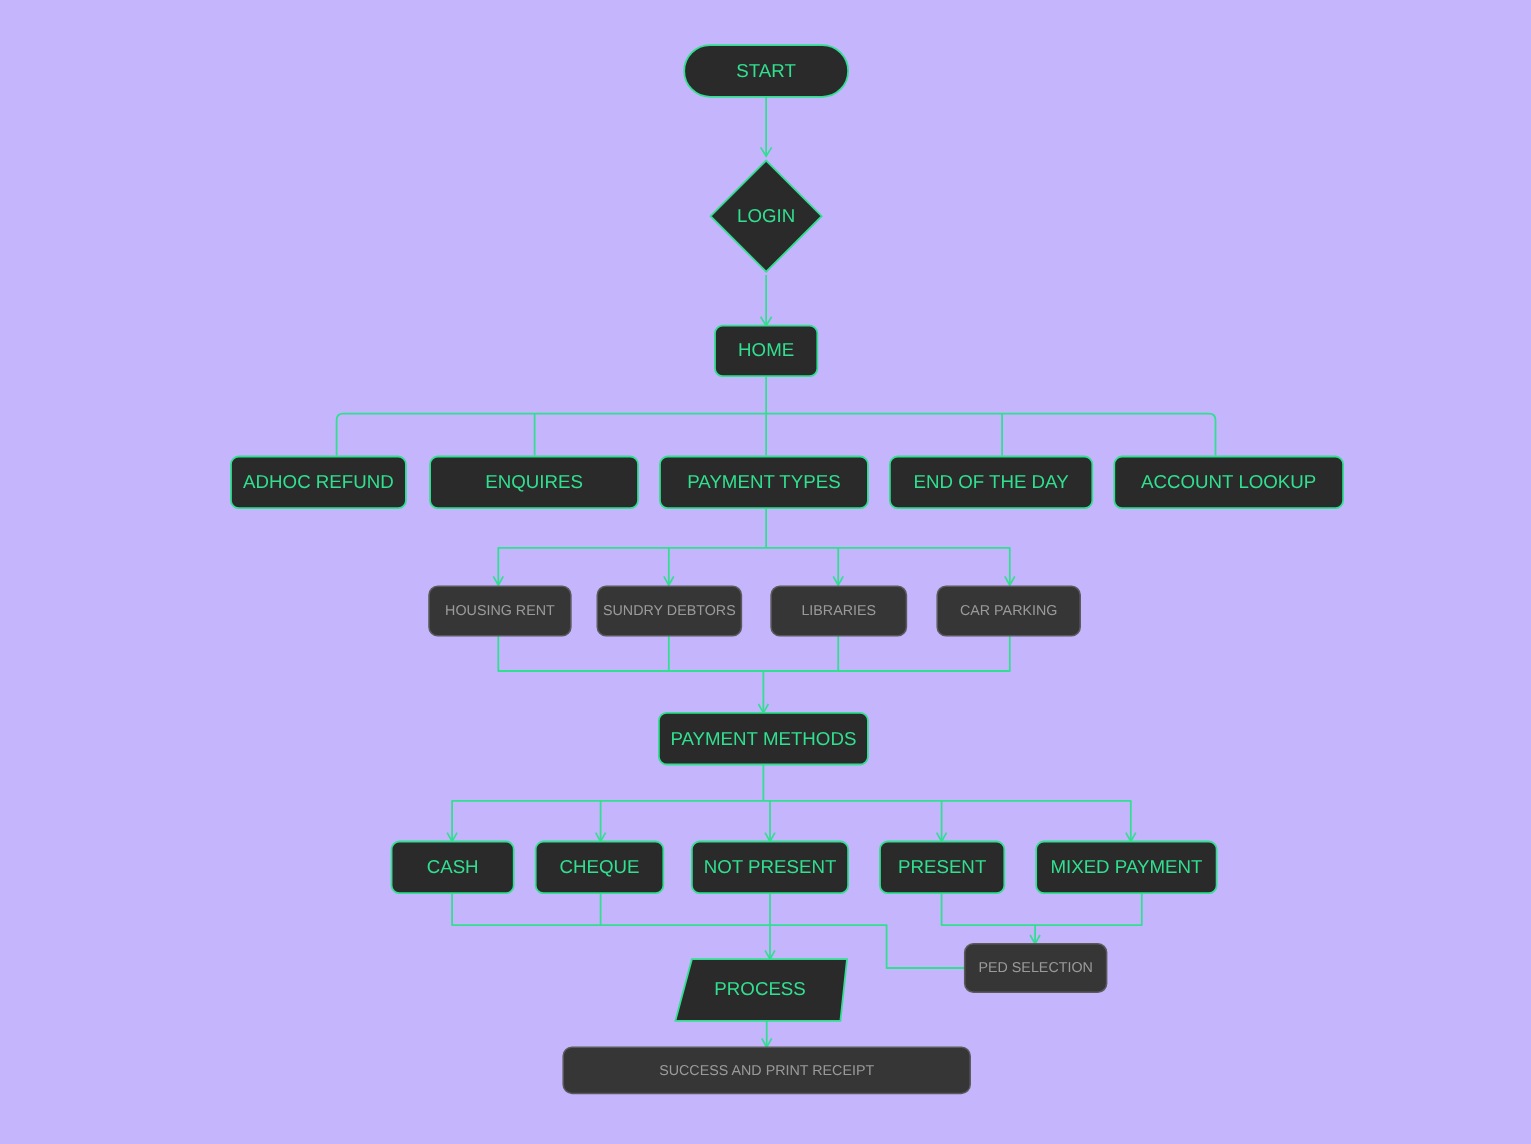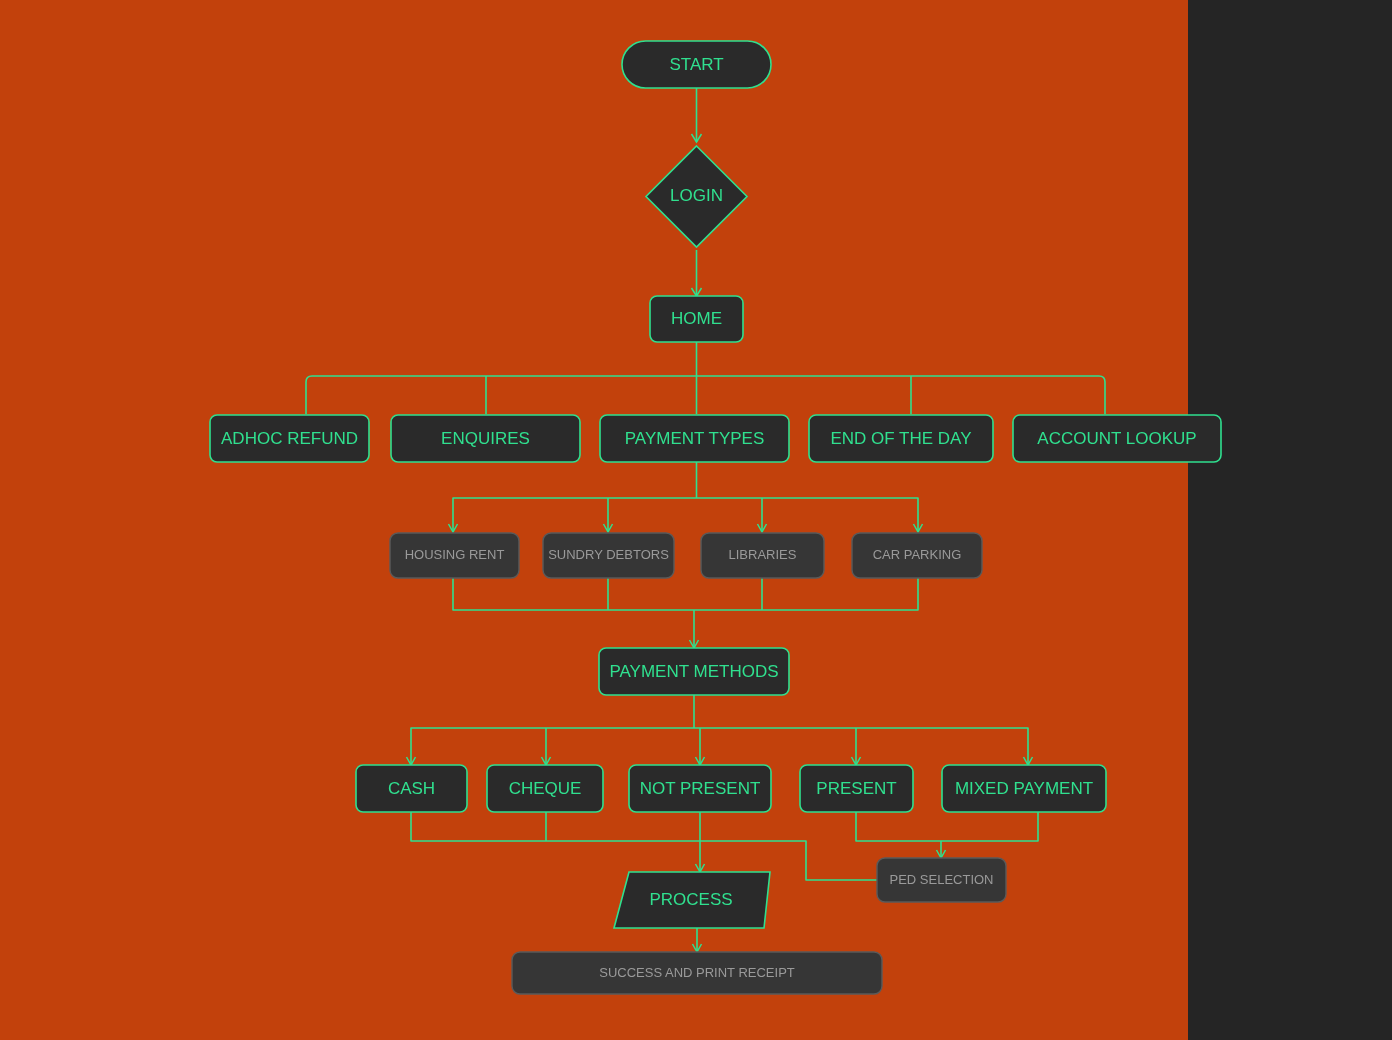--- a/index.html
+++ b/index.html
@@ -9,23 +9,23 @@
     background: #252525;
   }
   body {
     width: 1392px;
     height: 1040px;
     overflow: hidden;
     font-family: "Liberation Sans", sans-serif;
   }
   #diagram-root {
     position: relative;
-    width: 1188px;
+    width: 1392px;
     height: 1040px;
-    background: #c2410c;
+    background: #c4b5fd;
   }
   svg#flow-svg {
     position: absolute;
     left: 0;
     top: 0;
     width: 1392px;
     height: 1040px;
     display: block;
   }
   .node-label {

